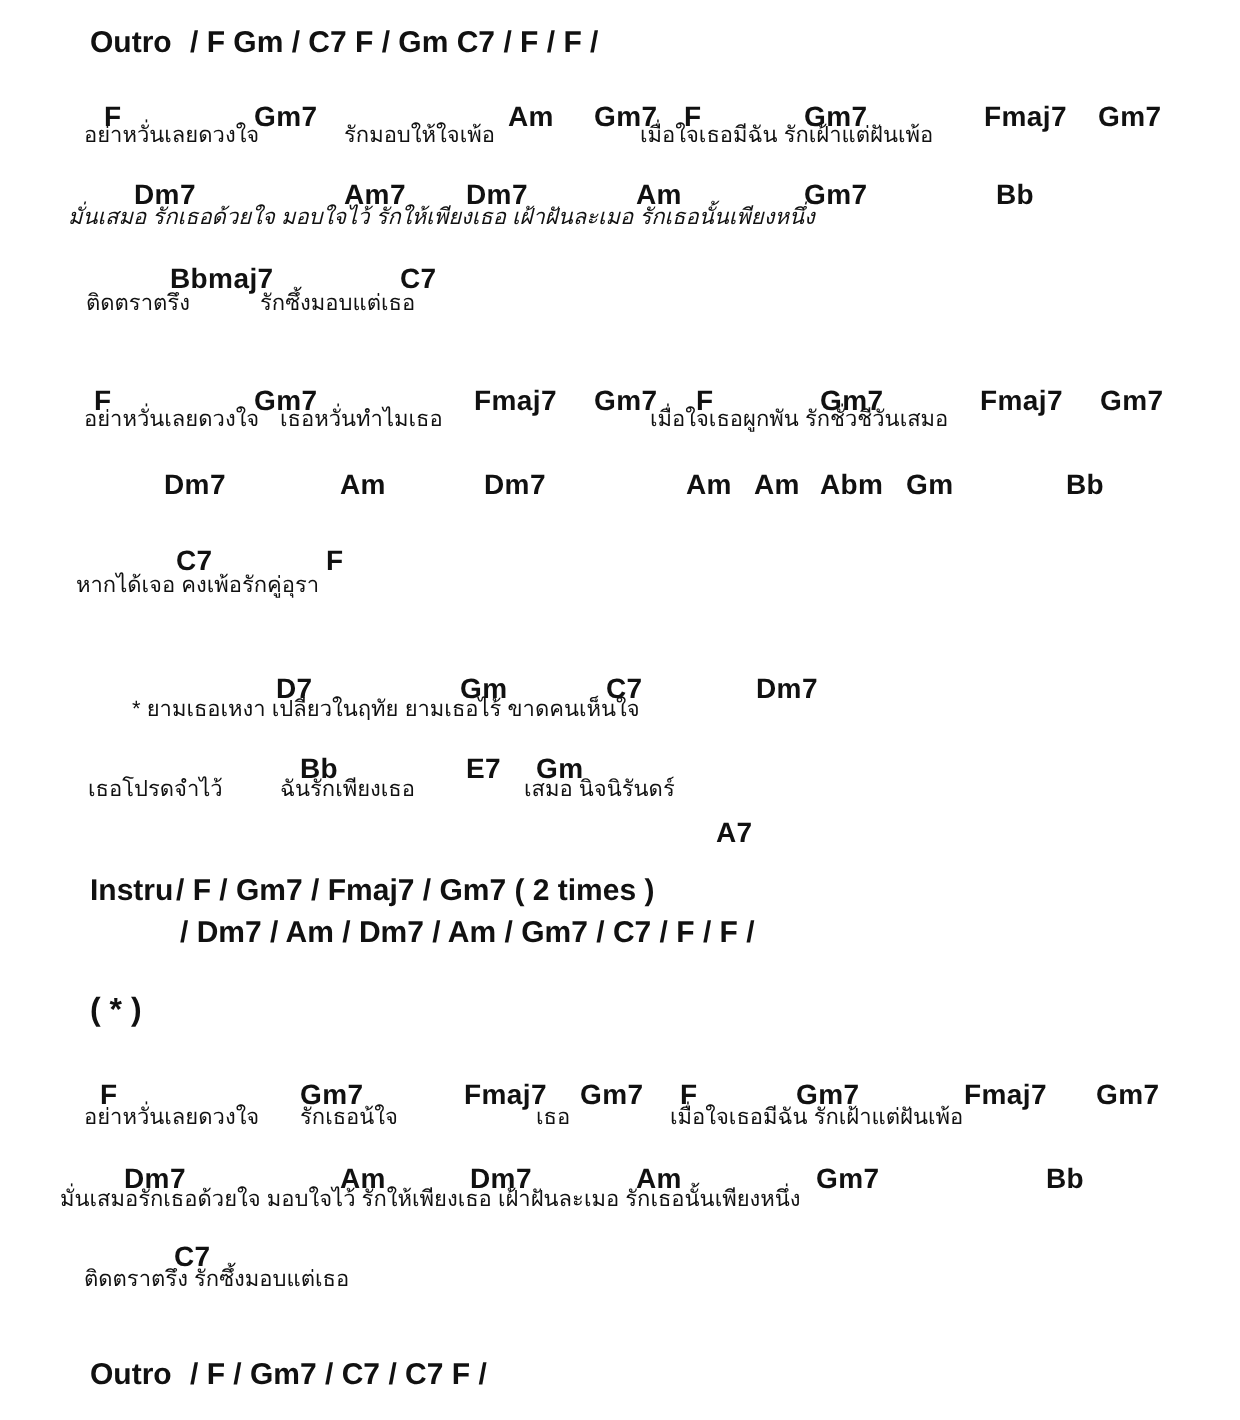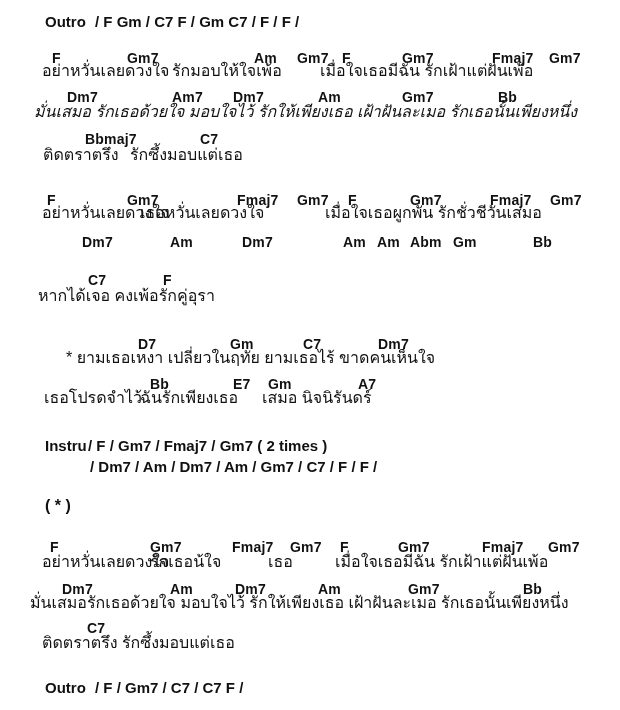--- a/index.html
+++ b/index.html
@@ -41,21 +41,21 @@
     font-weight: 700;
     font-size: 15px;
     text-align: right;
   }
   .marker {
     font-weight: 700;
     font-size: 16px;
   }
   .lyric {
     font-weight: 400;
-    font-size: 16px;
+    font-size: 11px;
   }
 </style>
 </head>
 <body>
 
 <div class="sheet" style="background: rgb(255, 255, 255); color: rgb(17, 17, 17);">
     <div class="line" style="top: 13px;">
       <span class="item label" style="left: 45px;">Outro</span>
       <span class="item run" style="left: 95px;">/ F Gm / C7 F / Gm C7 / F / F /</span>
     </div>
@@ -98,21 +98,21 @@
       <span class="item chord" style="left: 127px;">Gm7</span>
       <span class="item chord" style="left: 237px;">Fmaj7</span>
       <span class="item chord" style="left: 297px;">Gm7</span>
       <span class="item chord" style="left: 348px;">F</span>
       <span class="item chord" style="left: 410px;">Gm7</span>
       <span class="item chord" style="left: 490px;">Fmaj7</span>
       <span class="item chord" style="left: 550px;">Gm7</span>
     </div>
     <div class="line" style="top: 204px;">
       <span class="item lyric" style="left: 42px;">อย่าหวั่นเลยดวงใจ</span>
-      <span class="item lyric" style="left: 140px;">เธอหวั่นเลยดวงใจ</span>
+      <span class="item lyric" style="left: 140px;">เธอหวั่นทำไมเธอ</span>
       <span class="item lyric" style="left: 325px;">เมื่อใจเธอผูกพัน รักชั่วชีวันเสมอ</span>
     </div>
     <div class="line" style="top: 234px;">
       <span class="item chord" style="left: 82px;">Dm7</span>
       <span class="item chord" style="left: 170px;">Am</span>
       <span class="item chord" style="left: 242px;">Dm7</span>
       <span class="item chord" style="left: 343px;">Am</span>
       <span class="item chord" style="left: 377px;">Am</span>
       <span class="item chord" style="left: 410px;">Abm</span>
       <span class="item chord" style="left: 453px;">Gm</span>
@@ -131,21 +131,21 @@
       <span class="item chord" style="left: 303px;">C7</span>
       <span class="item chord" style="left: 378px;">Dm7</span>
     </div>
     <div class="line" style="top: 349px;">
       <span class="item lyric" style="left: 66px;">* ยามเธอเหงา เปลี่ยวในฤทัย ยามเธอไร้ ขาดคนเห็นใจ</span>
     </div>
     <div class="line" style="top: 376px;">
       <span class="item chord" style="left: 150px;">Bb</span>
       <span class="item chord" style="left: 233px;">E7</span>
       <span class="item chord" style="left: 268px;">Gm</span>
-      <span class="item chord" style="left: 358px;">A7</span>
+      <span class="item chord" style="left: 358px; margin-top: 32px;">A7</span>
     </div>
     <div class="line" style="top: 389px; text-align: center;">
       <span class="item lyric" style="left: 44px;">เธอโปรดจำไว้</span>
       <span class="item lyric" style="left: 140px;">ฉันรักเพียงเธอ</span>
       <span class="item lyric" style="left: 262px;">เสมอ นิจนิรันดร์</span>
     </div>
     <div class="line" style="top: 437px;">
       <span class="item label" style="left: 45px;">Instru</span>
       <span class="item run" style="left: 88px;">/ F / Gm7 / Fmaj7 / Gm7 ( 2 times )</span>
     </div>

